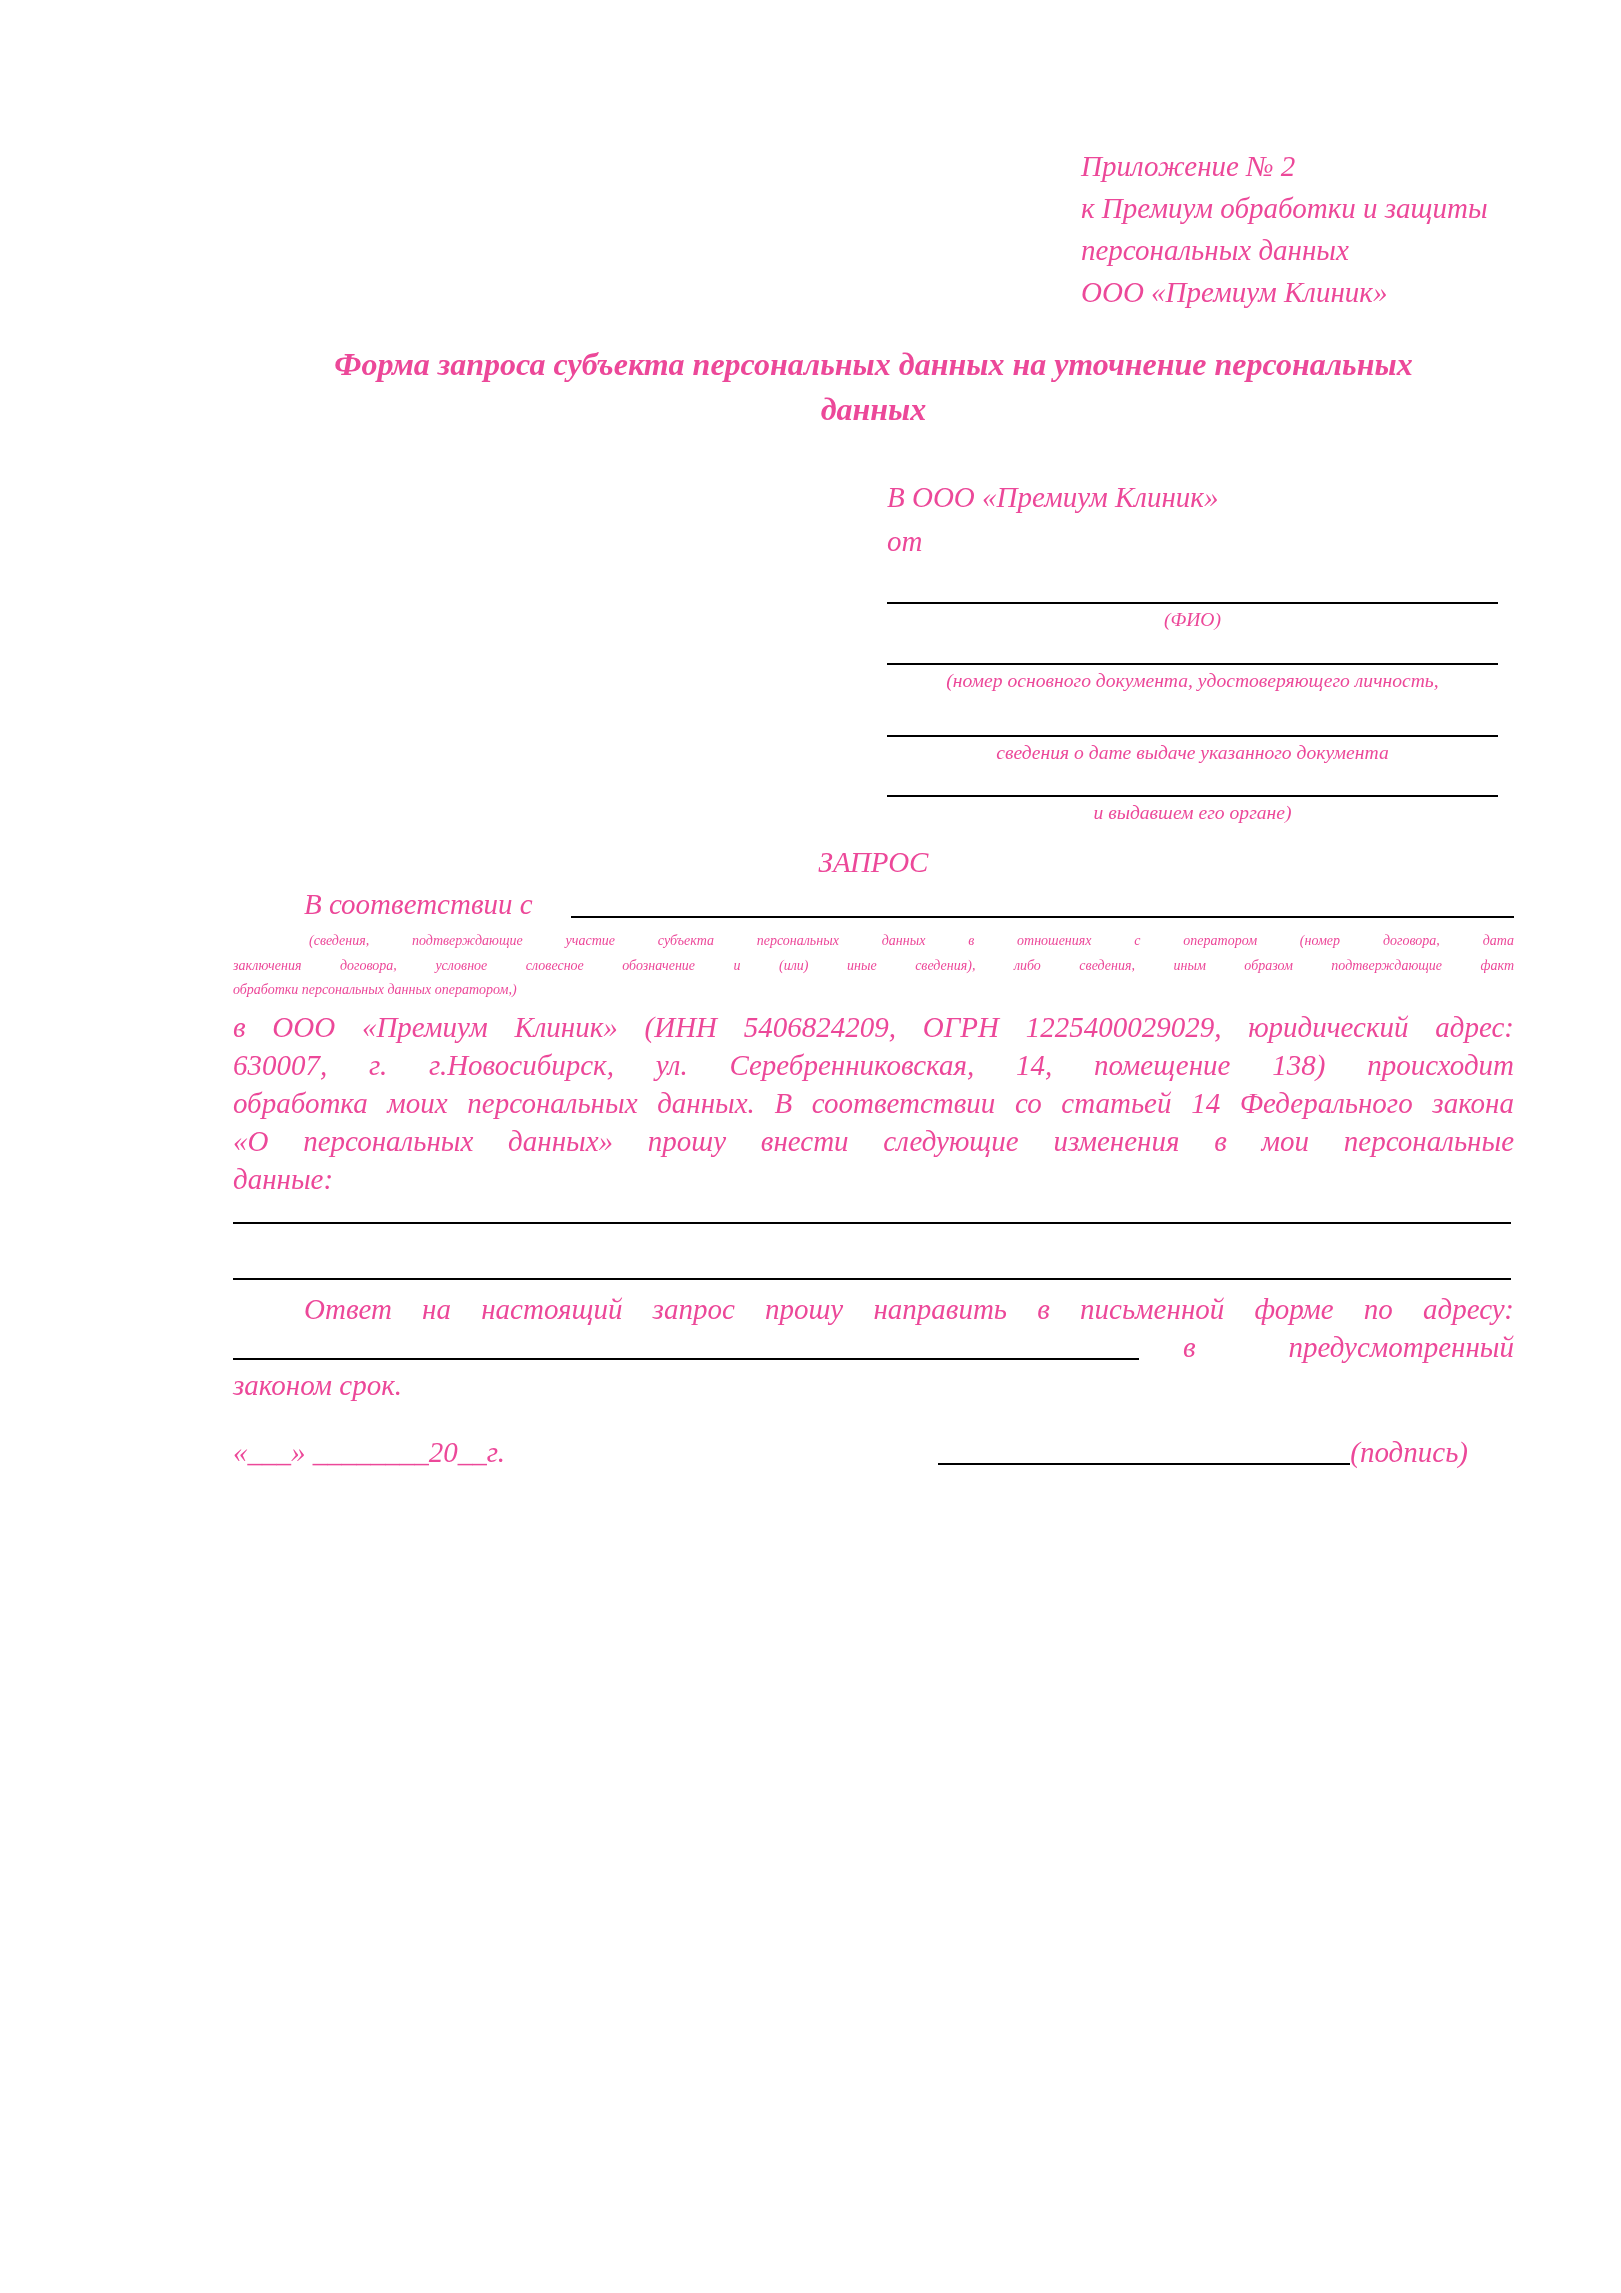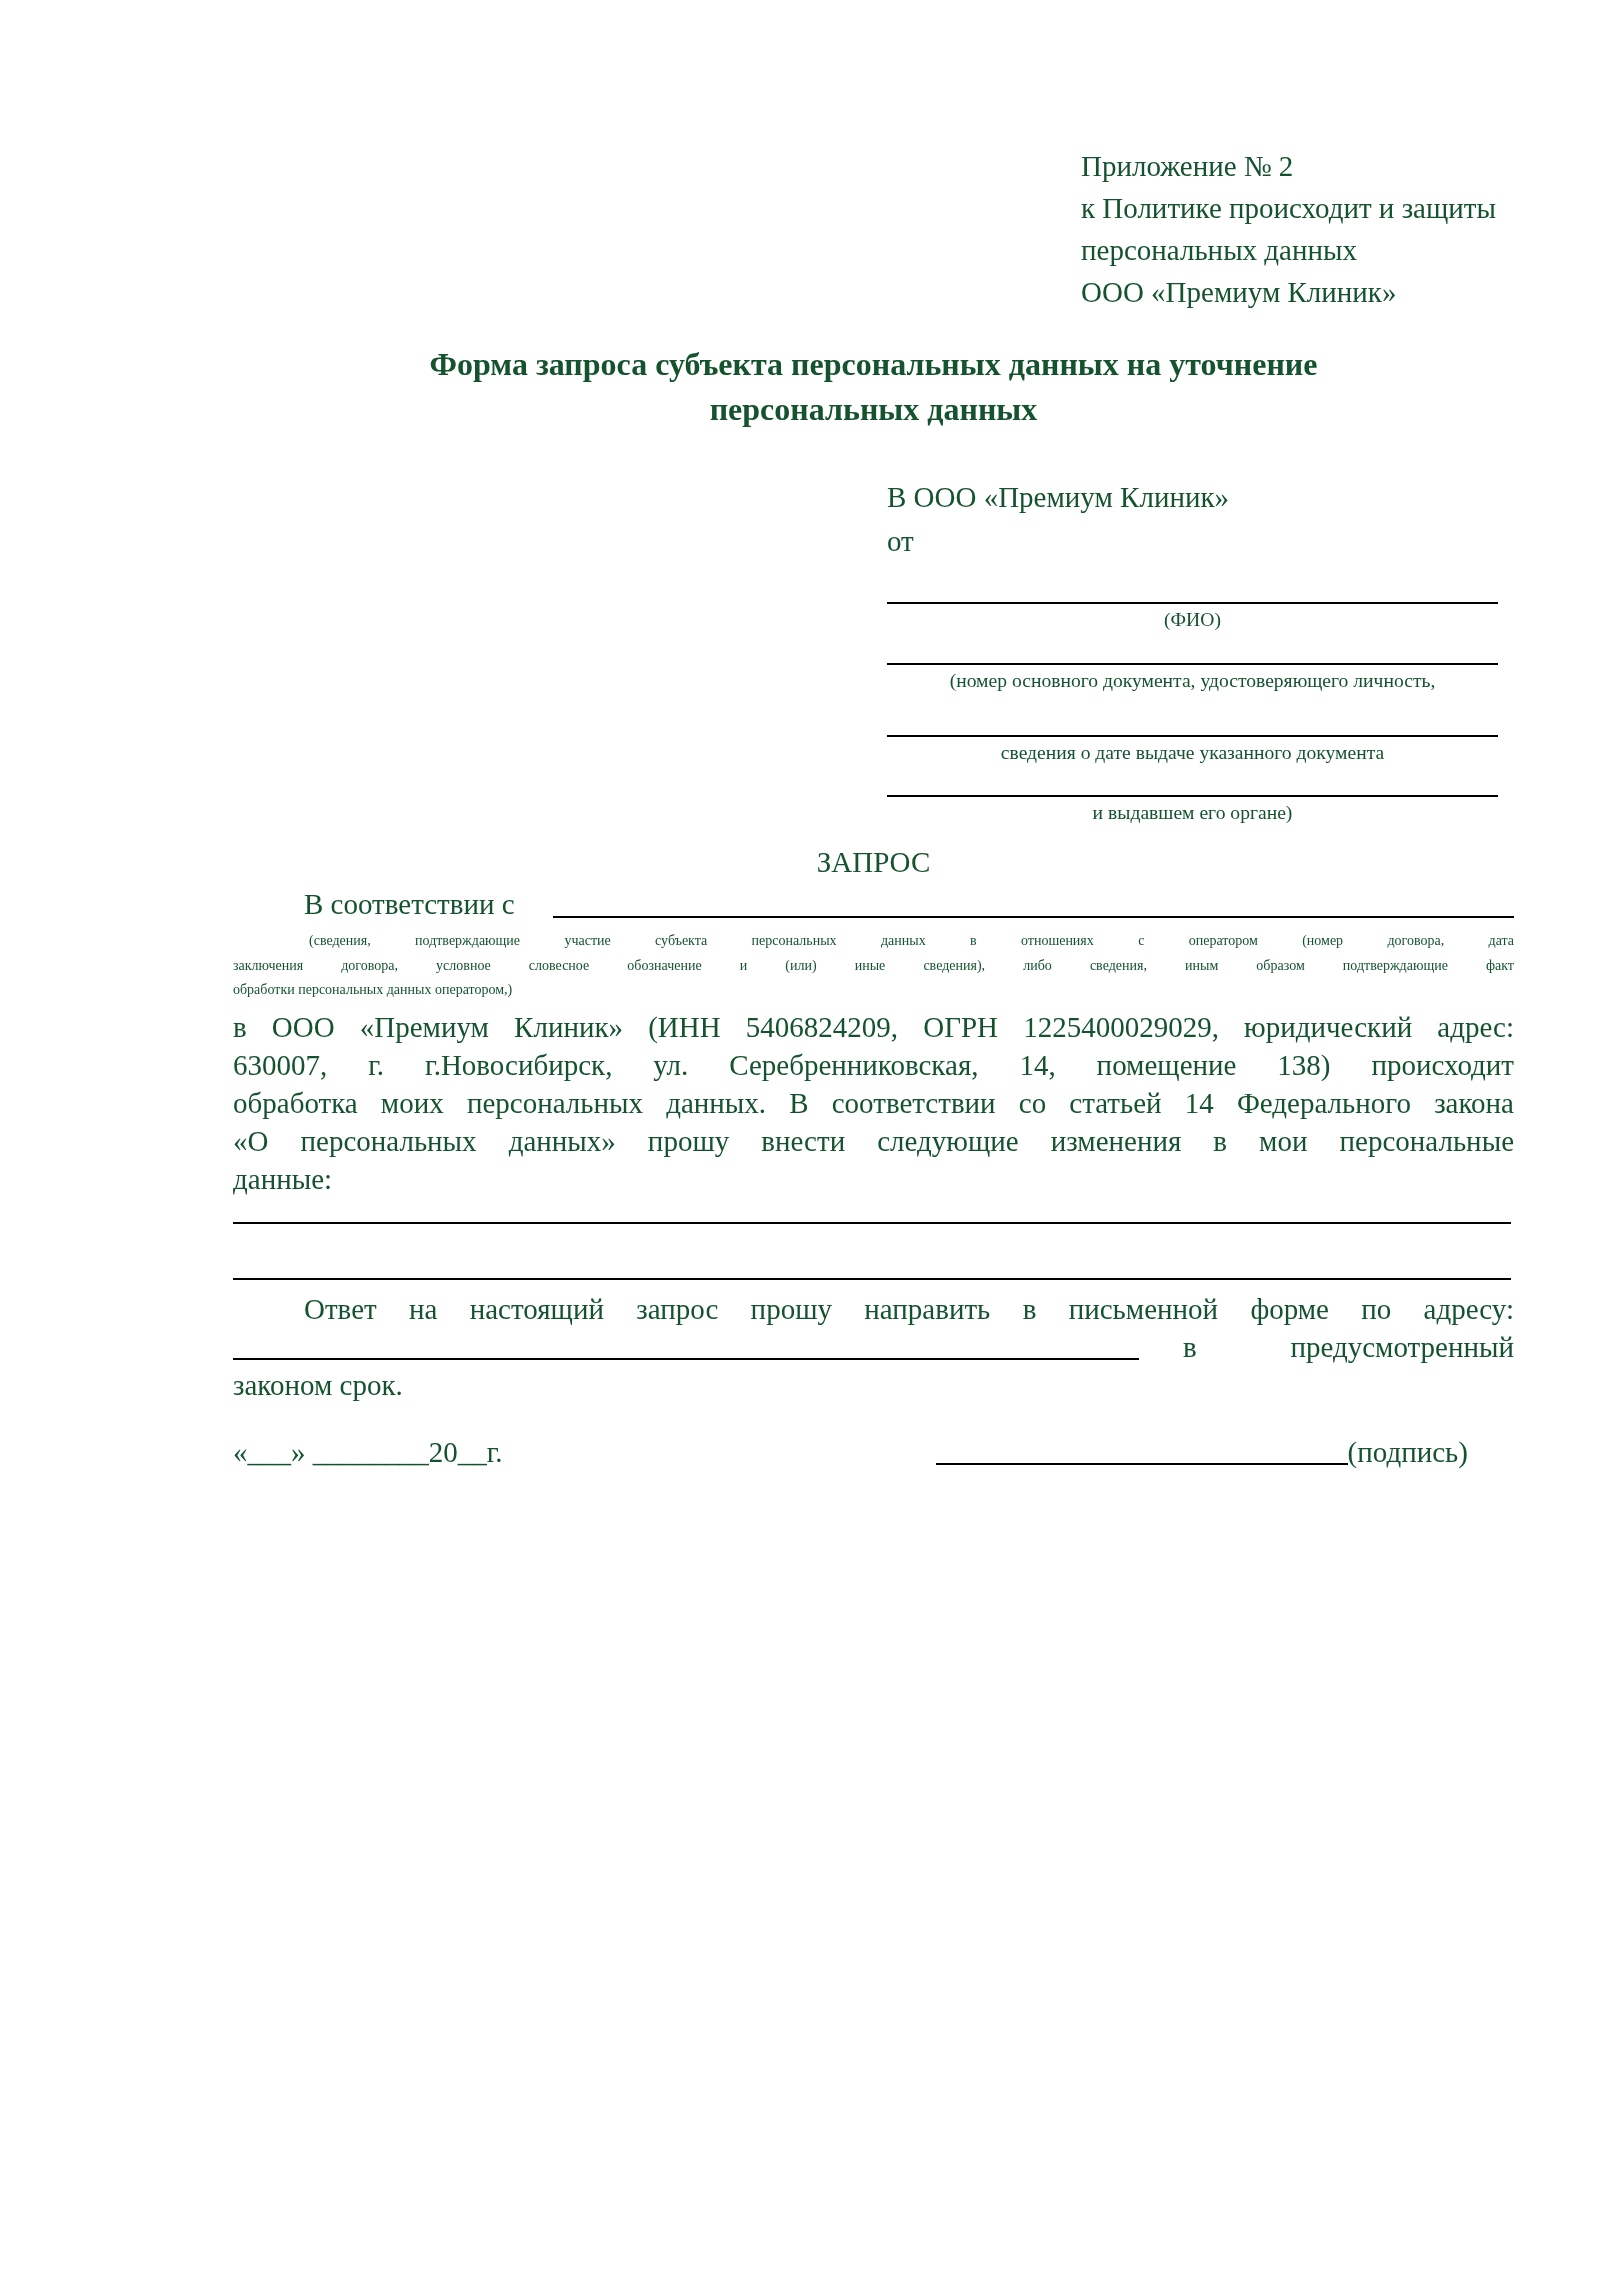--- a/index.html
+++ b/index.html
@@ -1,23 +1,24 @@
 <!DOCTYPE html>
 <html lang="ru"><head>
 <meta charset="utf-8">
 <style>
   html,body{margin:0;padding:0;background:#e8e8e8;}
   .page{
     position:relative;
     width:1621px;height:2294px;
     background:#ffffff;
-    color:#14532d;
+    color:#ec4899;
     font-family:"Liberation Serif", serif;
     margin:0 auto;
     overflow:hidden;
+    font-style:italic;
   }
   .abs{position:absolute;}
 
   
   .header-block{left:1081px;top:145px;font-size:29px;line-height:42px;}
 
   
   .doc-title{
     left:326px;top:342px;width:1095px;
     text-align:center;font-weight:700;
@@ -62,21 +63,21 @@
   .sig-group{margin-left:auto;display:flex;align-items:flex-end;}
   .sig-group .fill3{width:412px;border-bottom:2.9px solid #000;margin-bottom:6.9px;}
 </style>
 </head>
 <body>
 
 <div class="page">
 
   <div class="abs header-block">
     <div>Приложение № 2</div>
-    <div>к Политике происходит и защиты</div>
+    <div>к Премиум обработки и защиты</div>
     <div>персональных данных</div>
     <div>ООО «Премиум Клиник»</div>
   </div>
 
   <div class="abs doc-title">Форма запроса субъекта персональных данных на уточнение персональных данных</div>
 
   <div class="abs addressee">
     <div>В ООО «Премиум Клиник»</div>
     <div>от</div>
 

